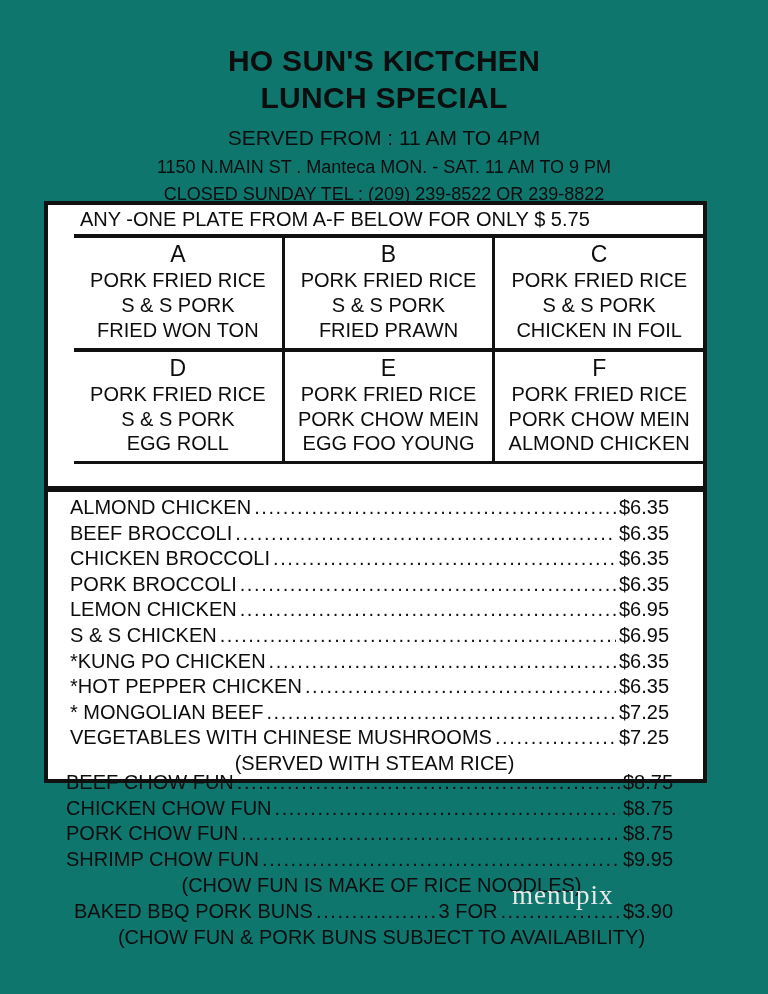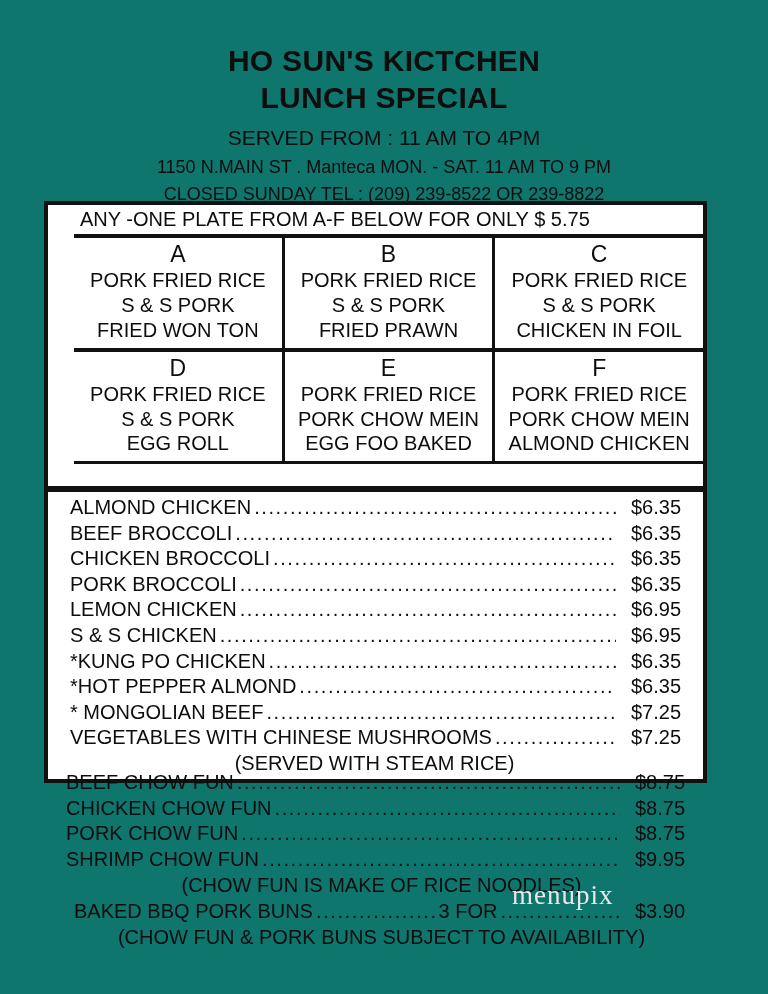--- a/index.html
+++ b/index.html
@@ -133,21 +133,21 @@
     flex: 1 1 auto;
     overflow: hidden;
     white-space: nowrap;
     font-size: 20px;
     letter-spacing: 1.6px;
     margin: 0 3px;
     color: #111;
   }
   .dish-price {
     flex: 0 0 auto;
-    text-align: center;
+    text-align: left;
     min-width: 74px;
   }
   .dish-note {
     text-align: center;
     font-size: 20px;
     line-height: 1.28;
     padding-right: 14px;
   }
 
   
@@ -227,21 +227,21 @@
           <div class="plate-cell">
             <div class="plate-letter">D</div>
             <div class="plate-item">PORK FRIED RICE</div>
             <div class="plate-item">S  &amp;  S   PORK</div>
             <div class="plate-item">EGG ROLL</div>
           </div>
           <div class="plate-cell">
             <div class="plate-letter">E</div>
             <div class="plate-item">PORK FRIED RICE</div>
             <div class="plate-item">PORK CHOW MEIN</div>
-            <div class="plate-item">EGG FOO BAKED</div>
+            <div class="plate-item">EGG FOO YOUNG</div>
           </div>
           <div class="plate-cell">
             <div class="plate-letter">F</div>
             <div class="plate-item">PORK FRIED RICE</div>
             <div class="plate-item">PORK CHOW MEIN</div>
             <div class="plate-item">ALMOND CHICKEN</div>
           </div>
         </div>
       </div>
     <div class="plate-filler"></div>
@@ -278,21 +278,21 @@
           <span class="dish-name">S &amp; S CHICKEN</span>
           <span class="leader">........................................................................................................</span>
           <span class="dish-price">$6.95</span>
         </div>
         <div class="dish-row">
           <span class="dish-name">*KUNG PO CHICKEN</span>
           <span class="leader">........................................................................................................</span>
           <span class="dish-price">$6.35</span>
         </div>
         <div class="dish-row">
-          <span class="dish-name">*HOT PEPPER ALMOND</span>
+          <span class="dish-name">*HOT PEPPER CHICKEN</span>
           <span class="leader">........................................................................................................</span>
           <span class="dish-price">$6.35</span>
         </div>
         <div class="dish-row">
           <span class="dish-name">* MONGOLIAN BEEF</span>
           <span class="leader">........................................................................................................</span>
           <span class="dish-price">$7.25</span>
         </div>
         <div class="dish-row">
           <span class="dish-name">VEGETABLES WITH CHINESE MUSHROOMS</span>

